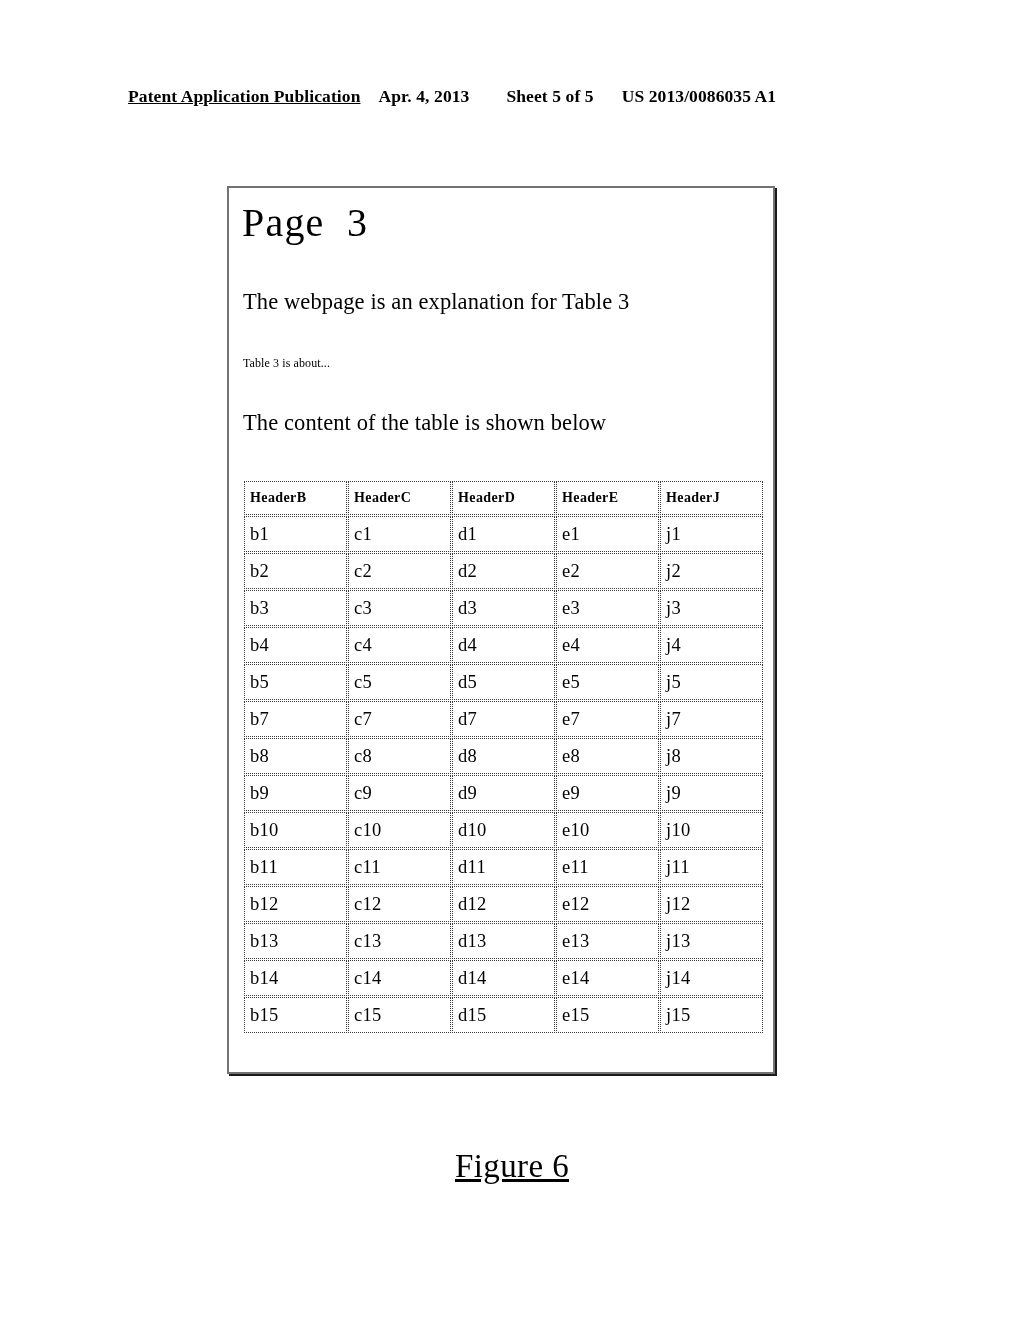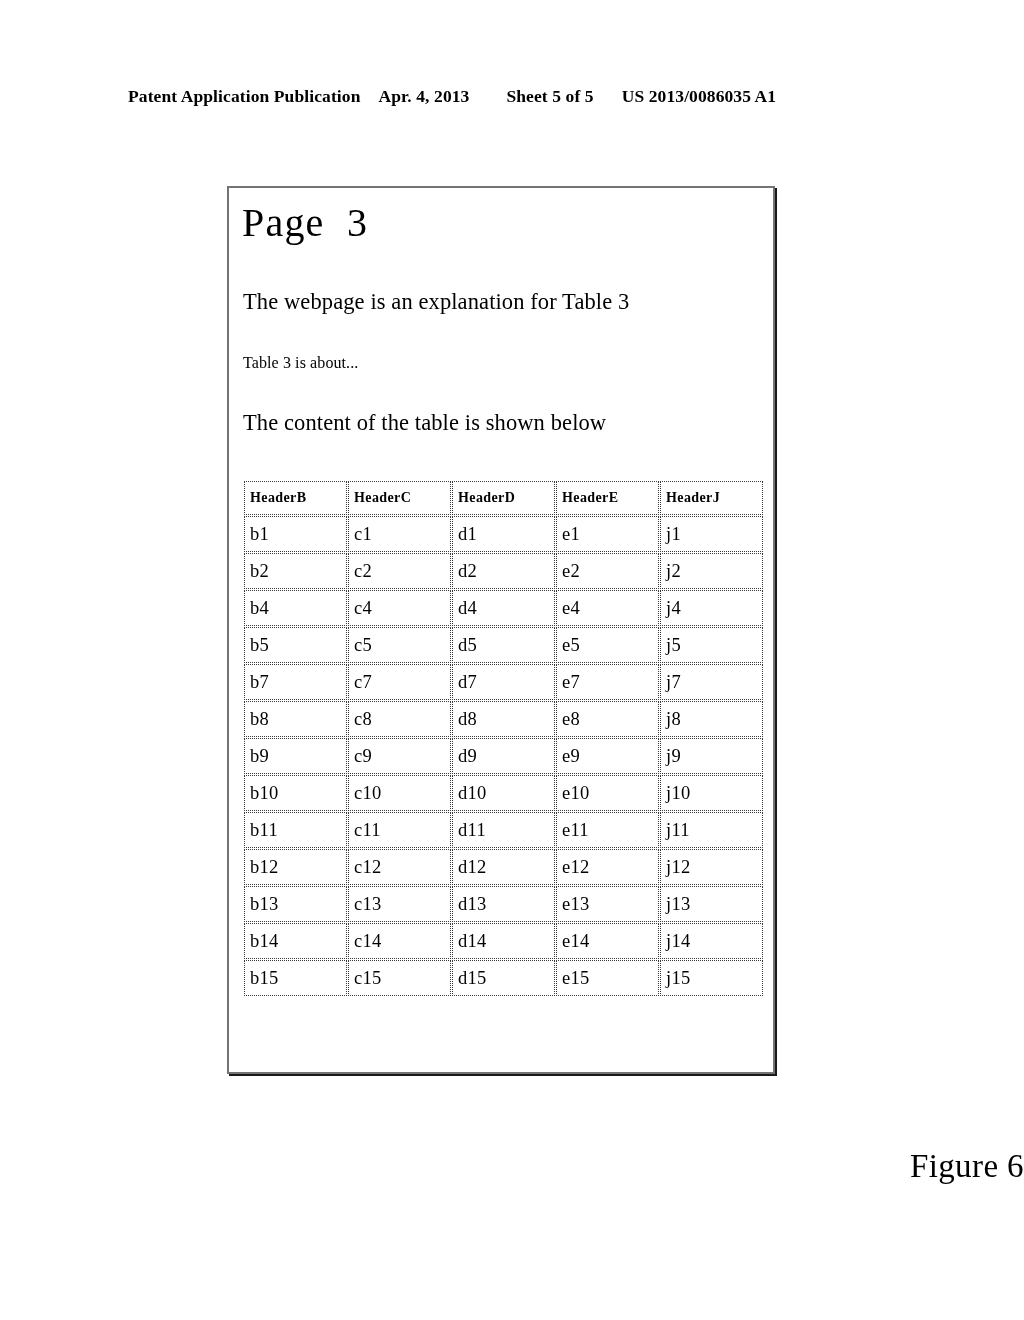--- a/index.html
+++ b/index.html
@@ -23,21 +23,21 @@
     top: 86px;
     width: 768px;
     height: 26px;
     display: flex;
     align-items: baseline;
     font-weight: bold;
     font-size: 17.5px;
     letter-spacing: 0.1px;
     white-space: nowrap;
   }
-  .ph-left  { flex: 0 0 auto; }
+  .ph-left  { flex: 0 0 auto; text-decoration: underline; }
   .ph-mid   { flex: 0 0 auto; margin-left: 18px; }
   .ph-sheet { flex: 0 0 auto; margin-left: 37px; }
   .ph-right { flex: 0 0 auto; margin-left: 28px; }
 
   
   .figure-frame {
     position: absolute;
     left: 227px;
     top: 186px;
     width: 548px;
@@ -76,21 +76,21 @@
     letter-spacing: 0.1px;
     white-space: nowrap;
   }
   .para-1 { top: 94px; }
   .para-3 { top: 215px; }
 
   .para-sm {
     position: absolute;
     left: 6px;
     top: 158px;
-    font-size: 16px;
+    font-size: 12px;
     line-height: 22px;
     letter-spacing: 0.1px;
     white-space: nowrap;
   }
 
   
   .mock-table {
     position: absolute;
     left: 6px;
     top: 286px;
@@ -123,23 +123,24 @@
     font-size: 18.5px;
     letter-spacing: 0.3px;
   }
 
   
   .figure-caption {
     position: absolute;
     left: 0;
     top: 1148px;
     width: 1024px;
-    text-align: right;
+    text-align: center;
     font-size: 33px;
     letter-spacing: 0.4px;
+    text-decoration: underline;
   }
 </style>
 </head>
 <body>
 
 <div class="patent-header">
   <span class="ph-left">Patent Application Publication</span>
   <span class="ph-mid">Apr. 4, 2013</span>
   <span class="ph-sheet">Sheet 5 of 5</span>
   <span class="ph-right">US 2013/0086035 A1</span>
@@ -182,20 +183,27 @@
             <td>j1</td>
           </tr>
           <tr>
             <td>b2</td>
             <td>c2</td>
             <td>d2</td>
             <td>e2</td>
             <td>j2</td>
           </tr>
           <tr>
+            <td>b3</td>
+            <td>c3</td>
+            <td>d3</td>
+            <td>e3</td>
+            <td>j3</td>
+          </tr>
+          <tr>
             <td>b4</td>
             <td>c4</td>
             <td>d4</td>
             <td>e4</td>
             <td>j4</td>
           </tr>
           <tr>
             <td>b5</td>
             <td>c5</td>
             <td>d5</td>

